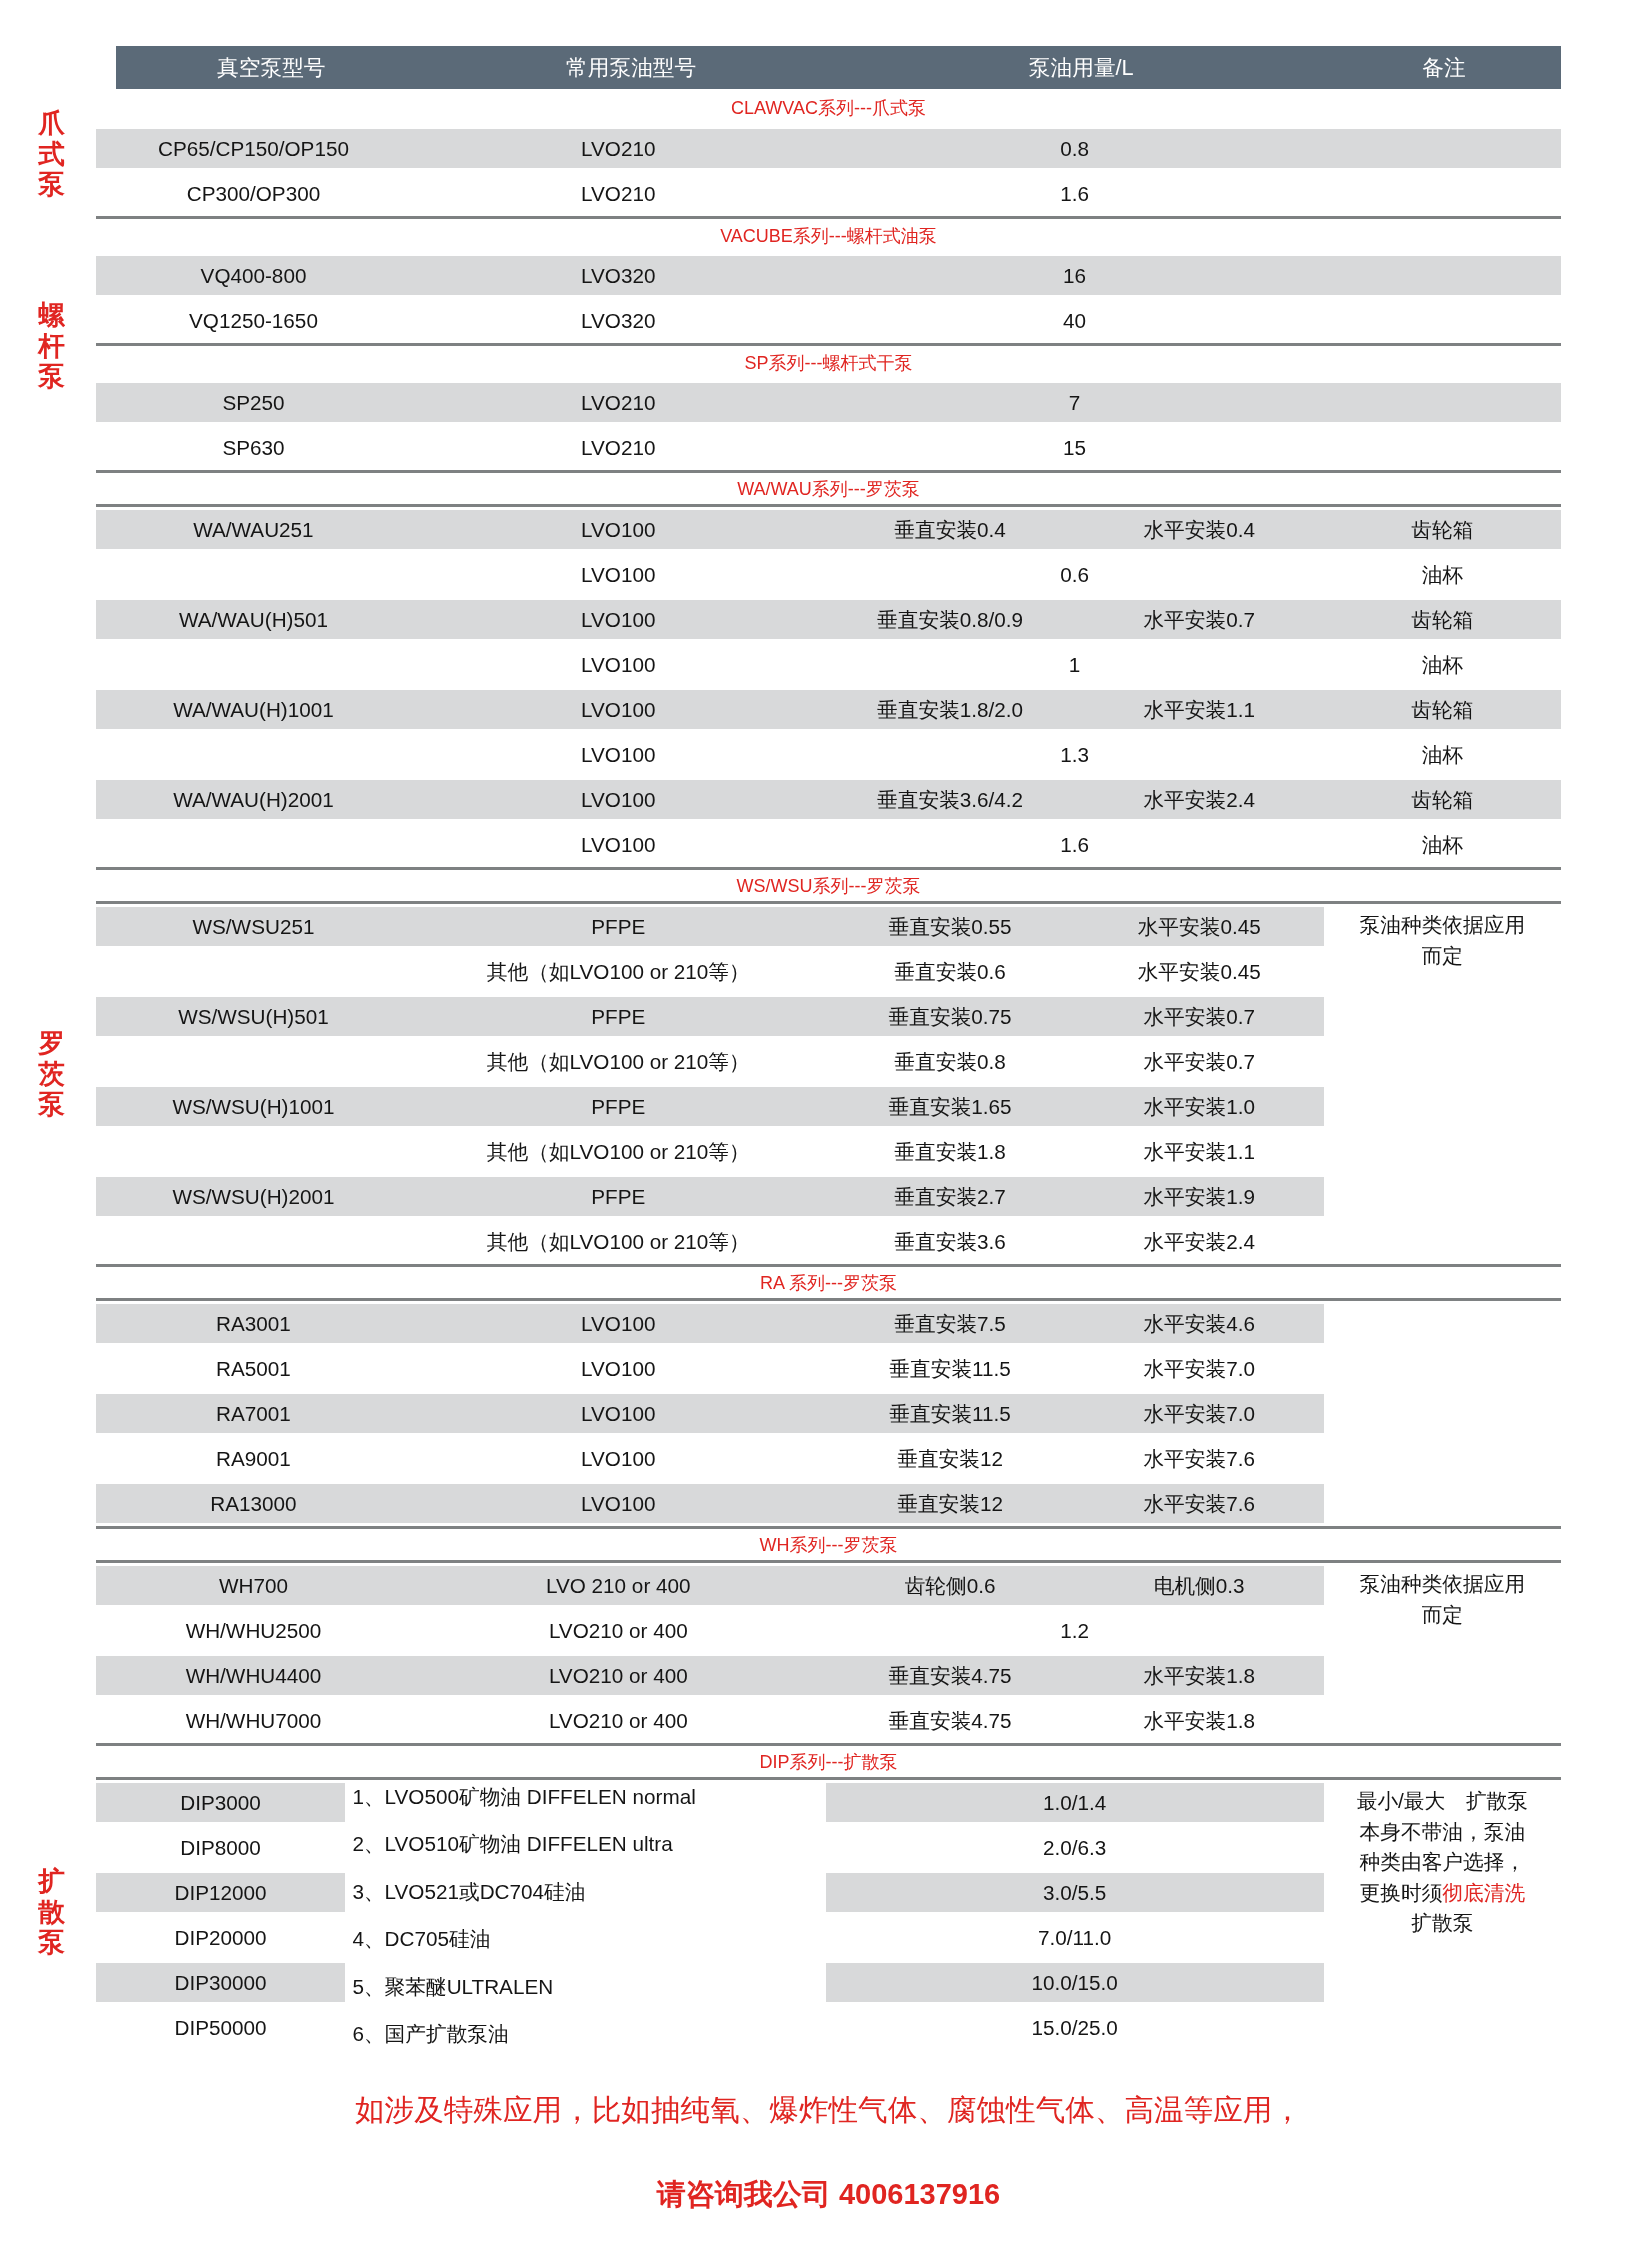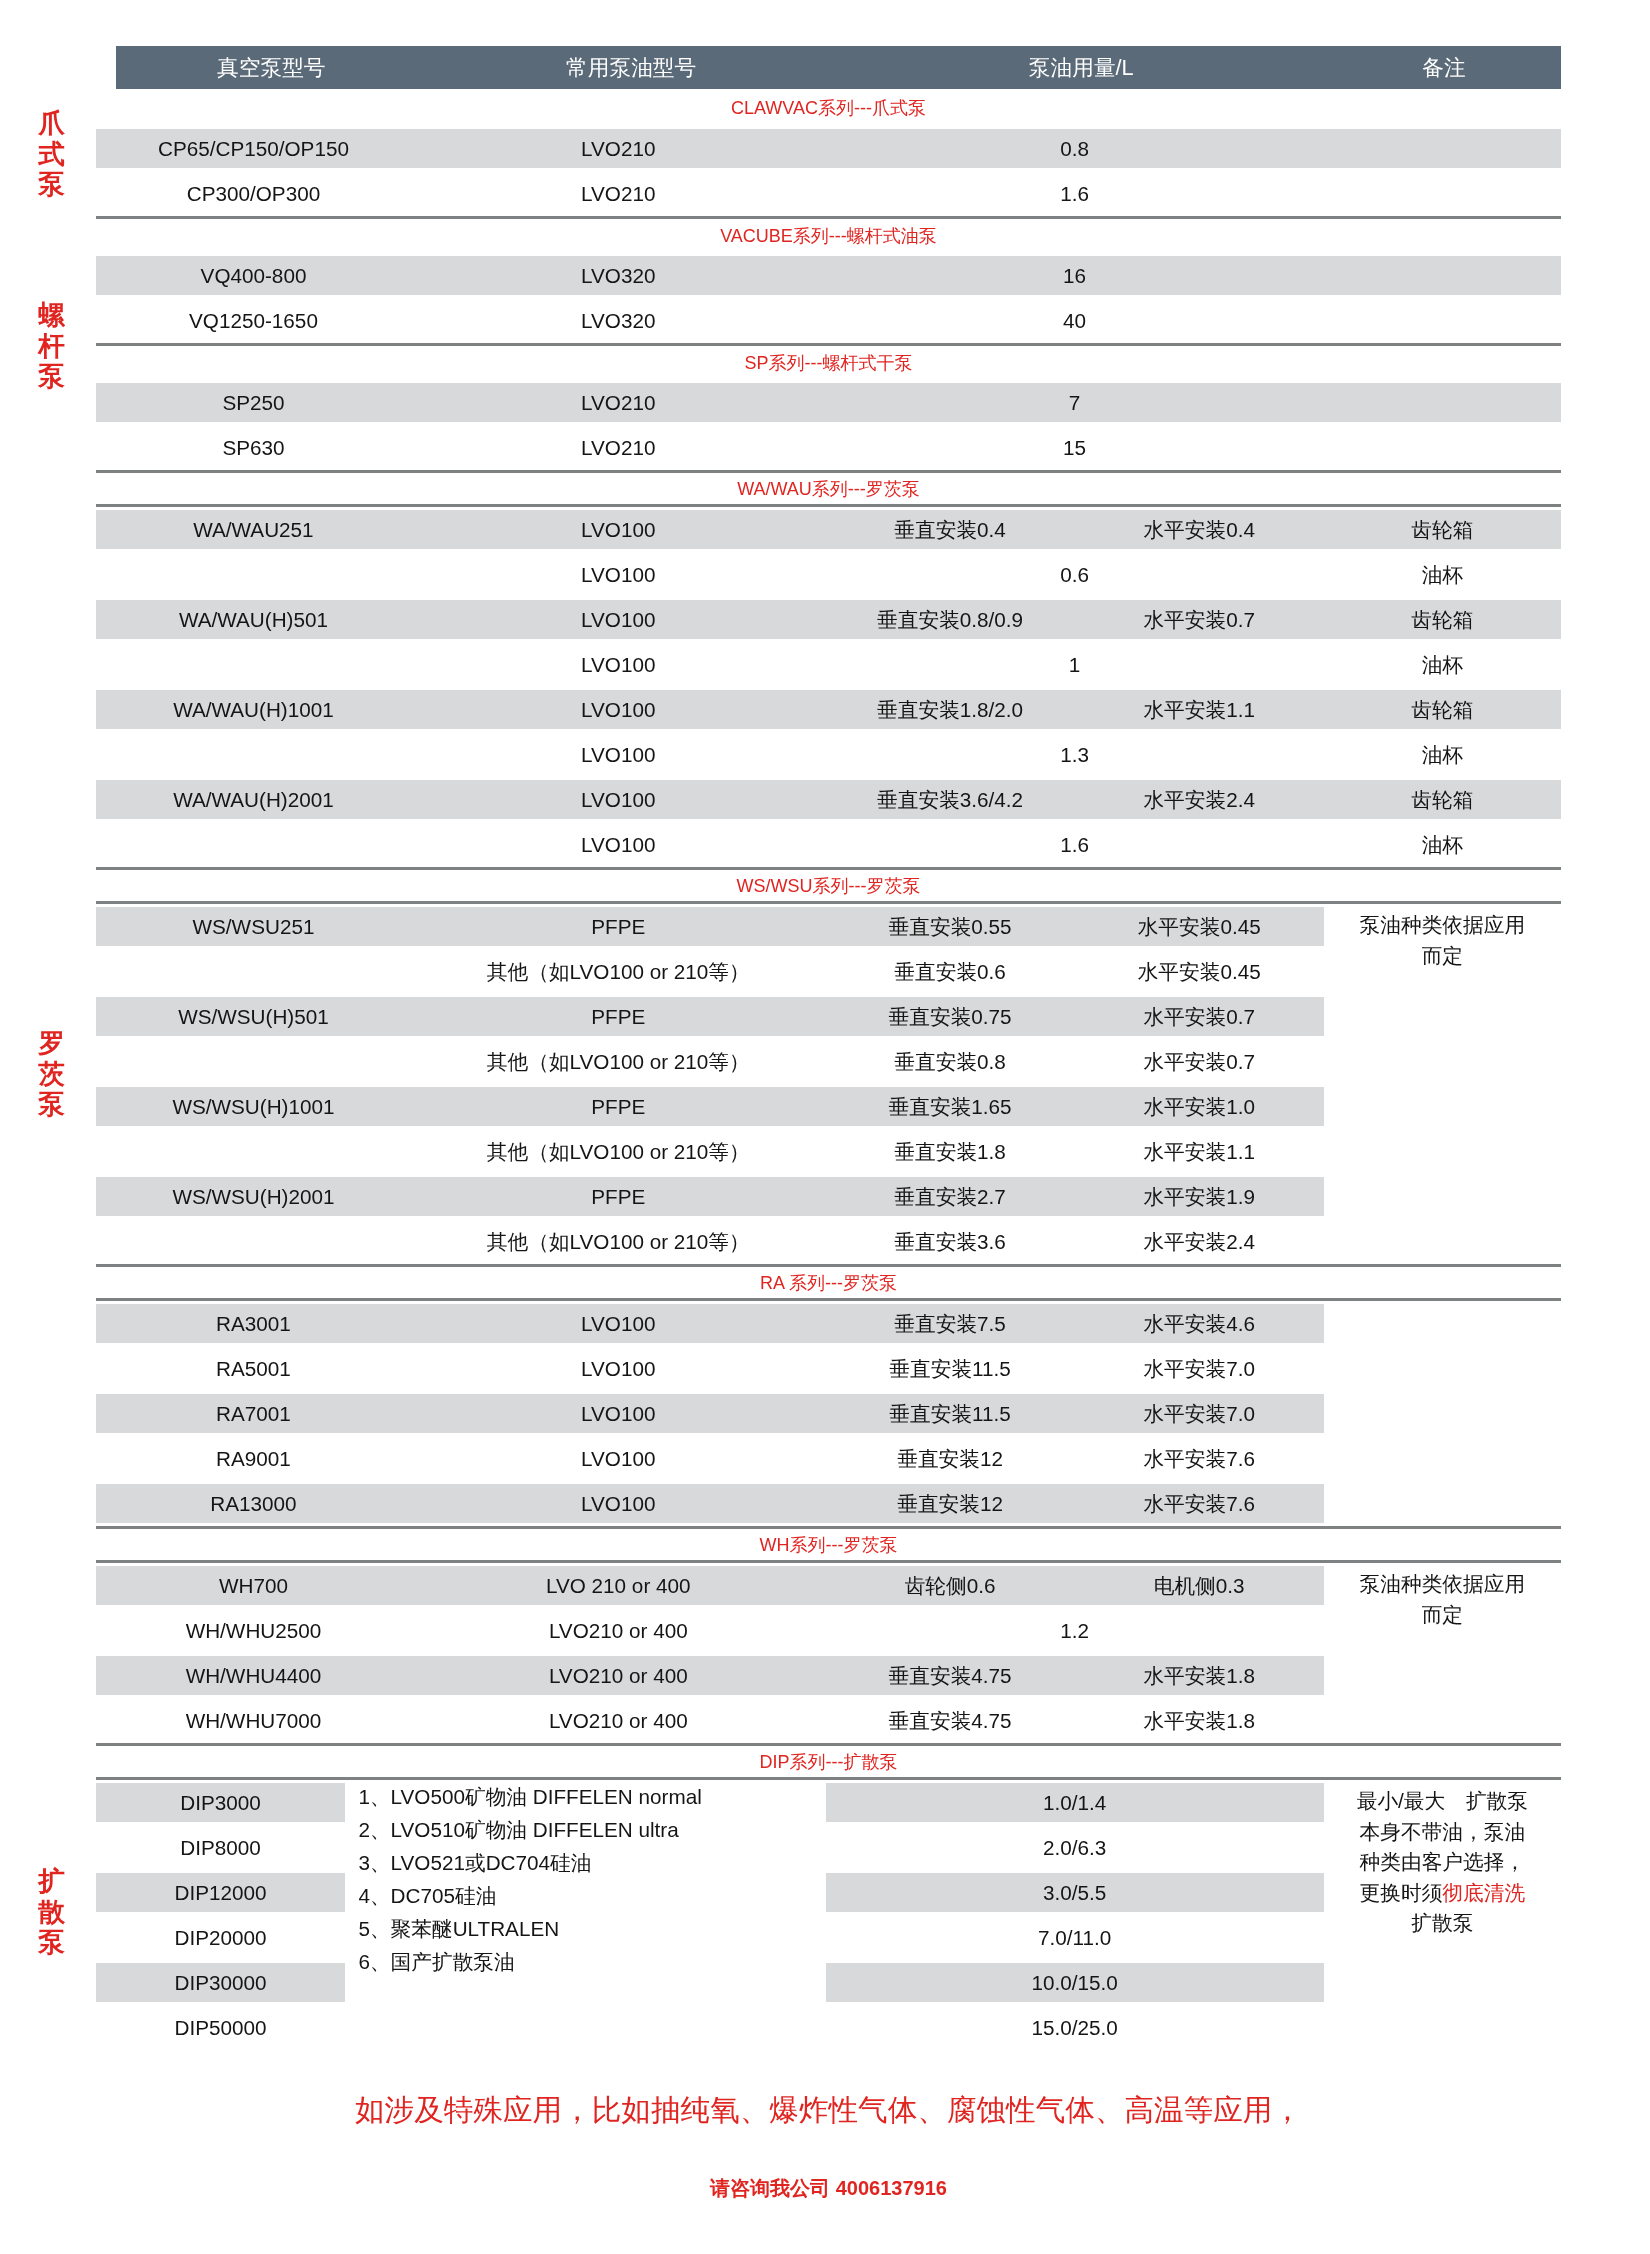--- a/index.html
+++ b/index.html
@@ -52,33 +52,33 @@
   }
   .layout-dip .c-model{width:17%;}
   .layout-dip .c-fill{width:32.8%;}
   .note-span{
     position:absolute;top:6px;right:0;width:16.2%;height:100%;
     display:flex;flex-direction:column;justify-content:flex-start;
     text-align:center;font-size:20.7px;line-height:30.5px;
   }
   .oil-span{
     position:absolute;top:0;left:17.5%;width:32%;height:100%;
-    display:flex;flex-direction:column;justify-content:flex-start;
-    text-align:left;font-size:20.7px;line-height:33px;margin-left:6px;
+    display:flex;flex-direction:column;justify-content:space-between;
+    text-align:left;font-size:20.7px;line-height:33px;
   }
   .red-text{color:var(--red);}
   .side-label{
     position:absolute;left:35px;width:33px;color:var(--red);
     font-weight:bold;font-size:26.6px;line-height:30.5px;text-align:center;
   }
   .footer-line{
     position:absolute;left:96px;width:1465px;text-align:center;color:var(--red);
   }
   .footer-line.l1{top:2090px;font-size:29.6px;}
-  .footer-line.l2{top:2175px;font-size:20px;font-weight:bold;}
+  .footer-line.l2{top:2175px;font-size:29px;font-weight:bold;}
 </style>
 </head>
 <body>
 
 <div class="page">
 
   <div class="side-label" style="top: 108px;">
       <div>爪</div>
       <div>式</div>
       <div>泵</div>

